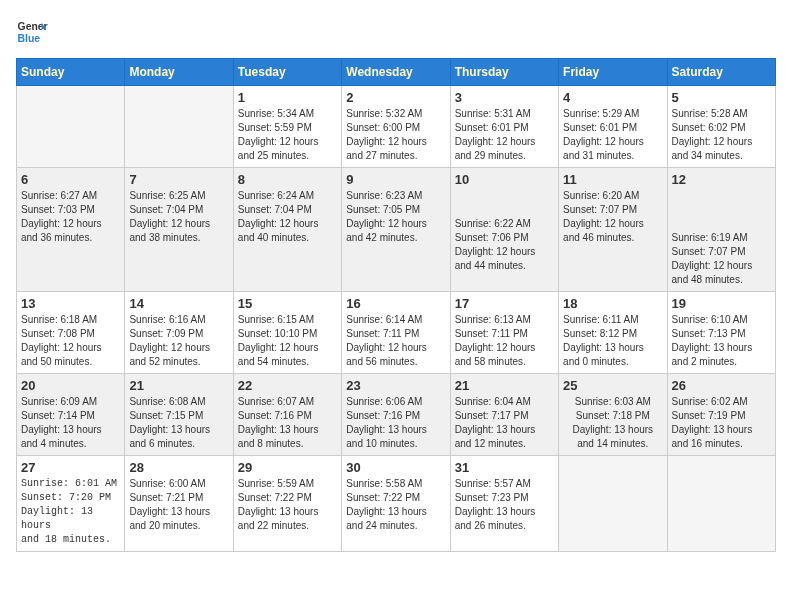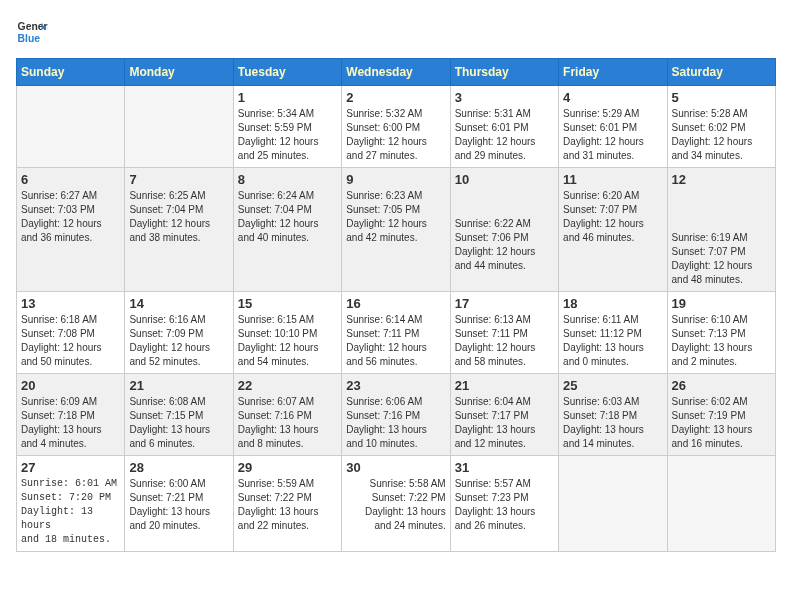--- a/index.html
+++ b/index.html
@@ -230,37 +230,37 @@
         <td>
           <div class="day-number">17</div>
           <div class="day-info" style="white-space: pre-line;">Sunrise: 6:13 AM
 Sunset: 7:11 PM
 Daylight: 12 hours
 and 58 minutes.</div>
         </td>
         <td>
           <div class="day-number">18</div>
           <div class="day-info" style="white-space: pre-line;">Sunrise: 6:11 AM
-Sunset: 11:12 PM
+Sunset: 8:12 PM
 Daylight: 13 hours
 and 0 minutes.</div>
         </td>
         <td>
           <div class="day-number">19</div>
           <div class="day-info" style="white-space: pre-line;">Sunrise: 6:10 AM
 Sunset: 7:13 PM
 Daylight: 13 hours
 and 2 minutes.</div>
         </td>
       </tr>
       <tr class="row-shaded">
         <td>
           <div class="day-number">20</div>
           <div class="day-info" style="white-space: pre-line;">Sunrise: 6:09 AM
-Sunset: 7:18 PM
+Sunset: 7:14 PM
 Daylight: 13 hours
 and 4 minutes.</div>
         </td>
         <td>
           <div class="day-number">21</div>
           <div class="day-info" style="white-space: pre-line;">Sunrise: 6:08 AM
 Sunset: 7:15 PM
 Daylight: 13 hours
 and 6 minutes.</div>
         </td>
@@ -280,21 +280,21 @@
         </td>
         <td>
           <div class="day-number">21</div>
           <div class="day-info" style="white-space: pre-line;">Sunrise: 6:04 AM
 Sunset: 7:17 PM
 Daylight: 13 hours
 and 12 minutes.</div>
         </td>
         <td>
           <div class="day-number">25</div>
-          <div class="day-info" style="white-space: pre-line;">Sunrise: 6:03 AM
+          <div class="day-info" style="white-space: pre-line; text-align: center;">Sunrise: 6:03 AM
 Sunset: 7:18 PM
 Daylight: 13 hours
 and 14 minutes.</div>
         </td>
         <td>
           <div class="day-number">26</div>
           <div class="day-info" style="white-space: pre-line;">Sunrise: 6:02 AM
 Sunset: 7:19 PM
 Daylight: 13 hours
 and 16 minutes.</div>
@@ -317,21 +317,21 @@
         </td>
         <td>
           <div class="day-number">29</div>
           <div class="day-info" style="white-space: pre-line;">Sunrise: 5:59 AM
 Sunset: 7:22 PM
 Daylight: 13 hours
 and 22 minutes.</div>
         </td>
         <td>
           <div class="day-number">30</div>
-          <div class="day-info" style="white-space: pre-line; text-align: right;">Sunrise: 5:58 AM
+          <div class="day-info" style="white-space: pre-line;">Sunrise: 5:58 AM
 Sunset: 7:22 PM
 Daylight: 13 hours
 and 24 minutes.</div>
         </td>
         <td>
           <div class="day-number">31</div>
           <div class="day-info" style="white-space: pre-line;">Sunrise: 5:57 AM
 Sunset: 7:23 PM
 Daylight: 13 hours
 and 26 minutes.</div>

